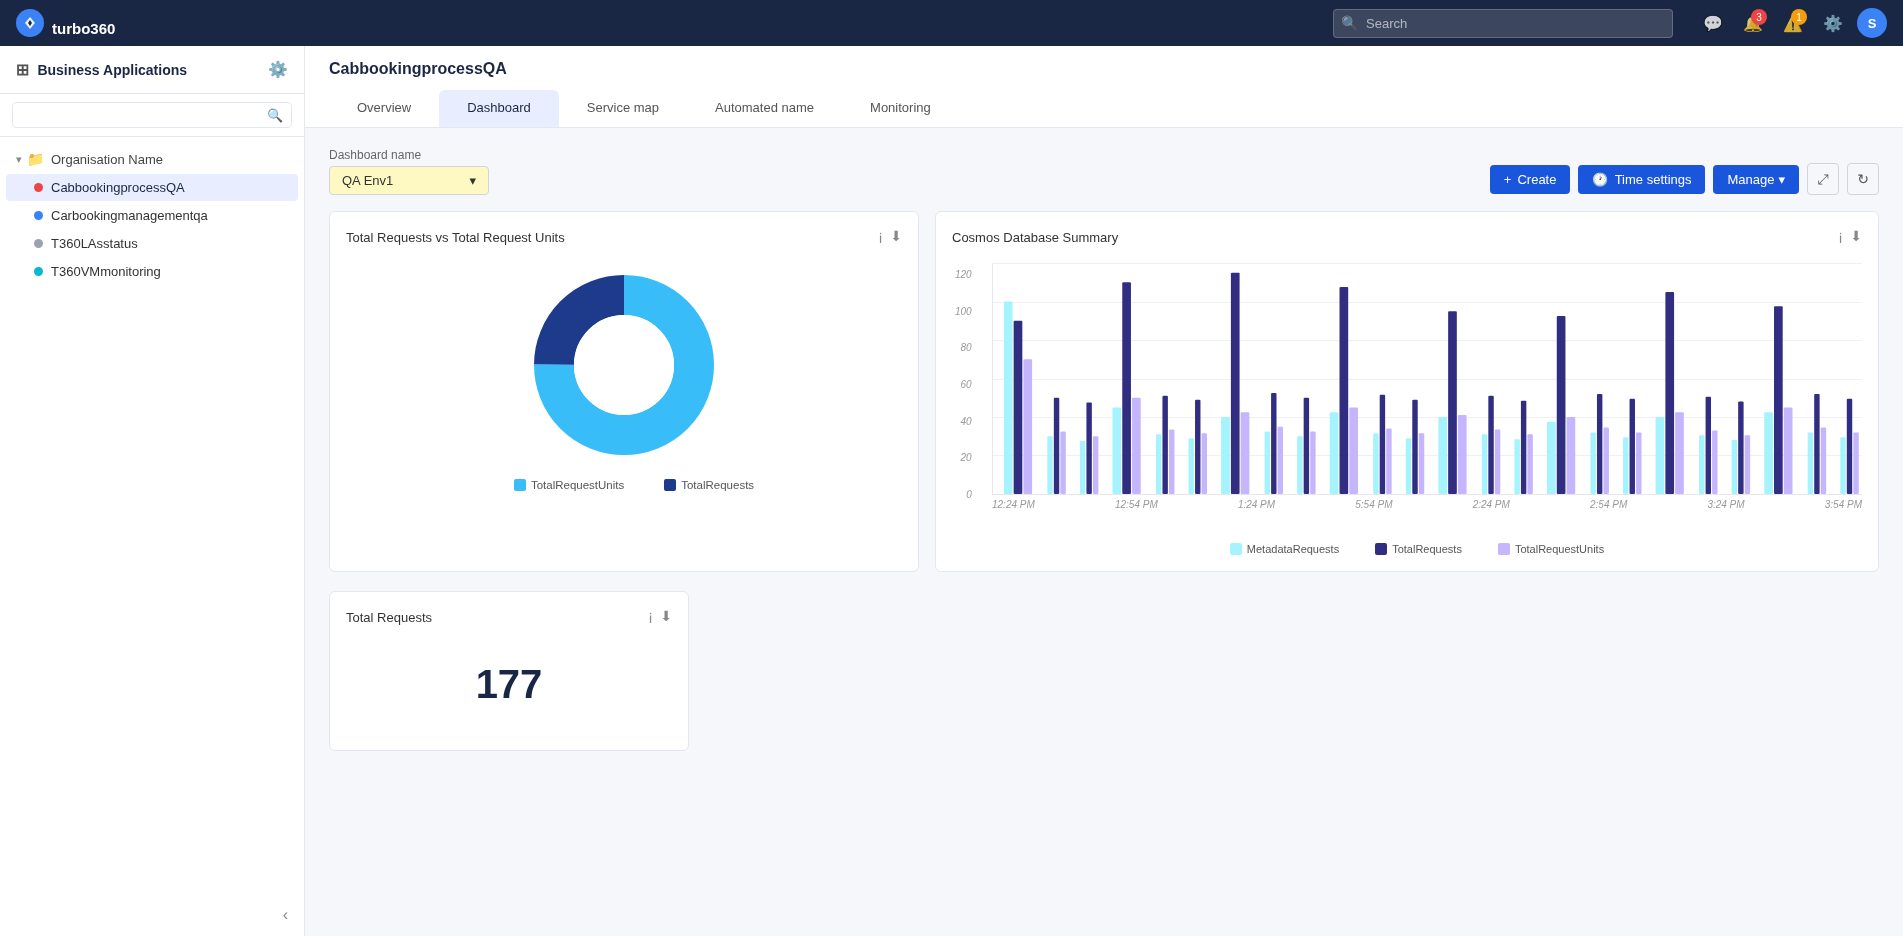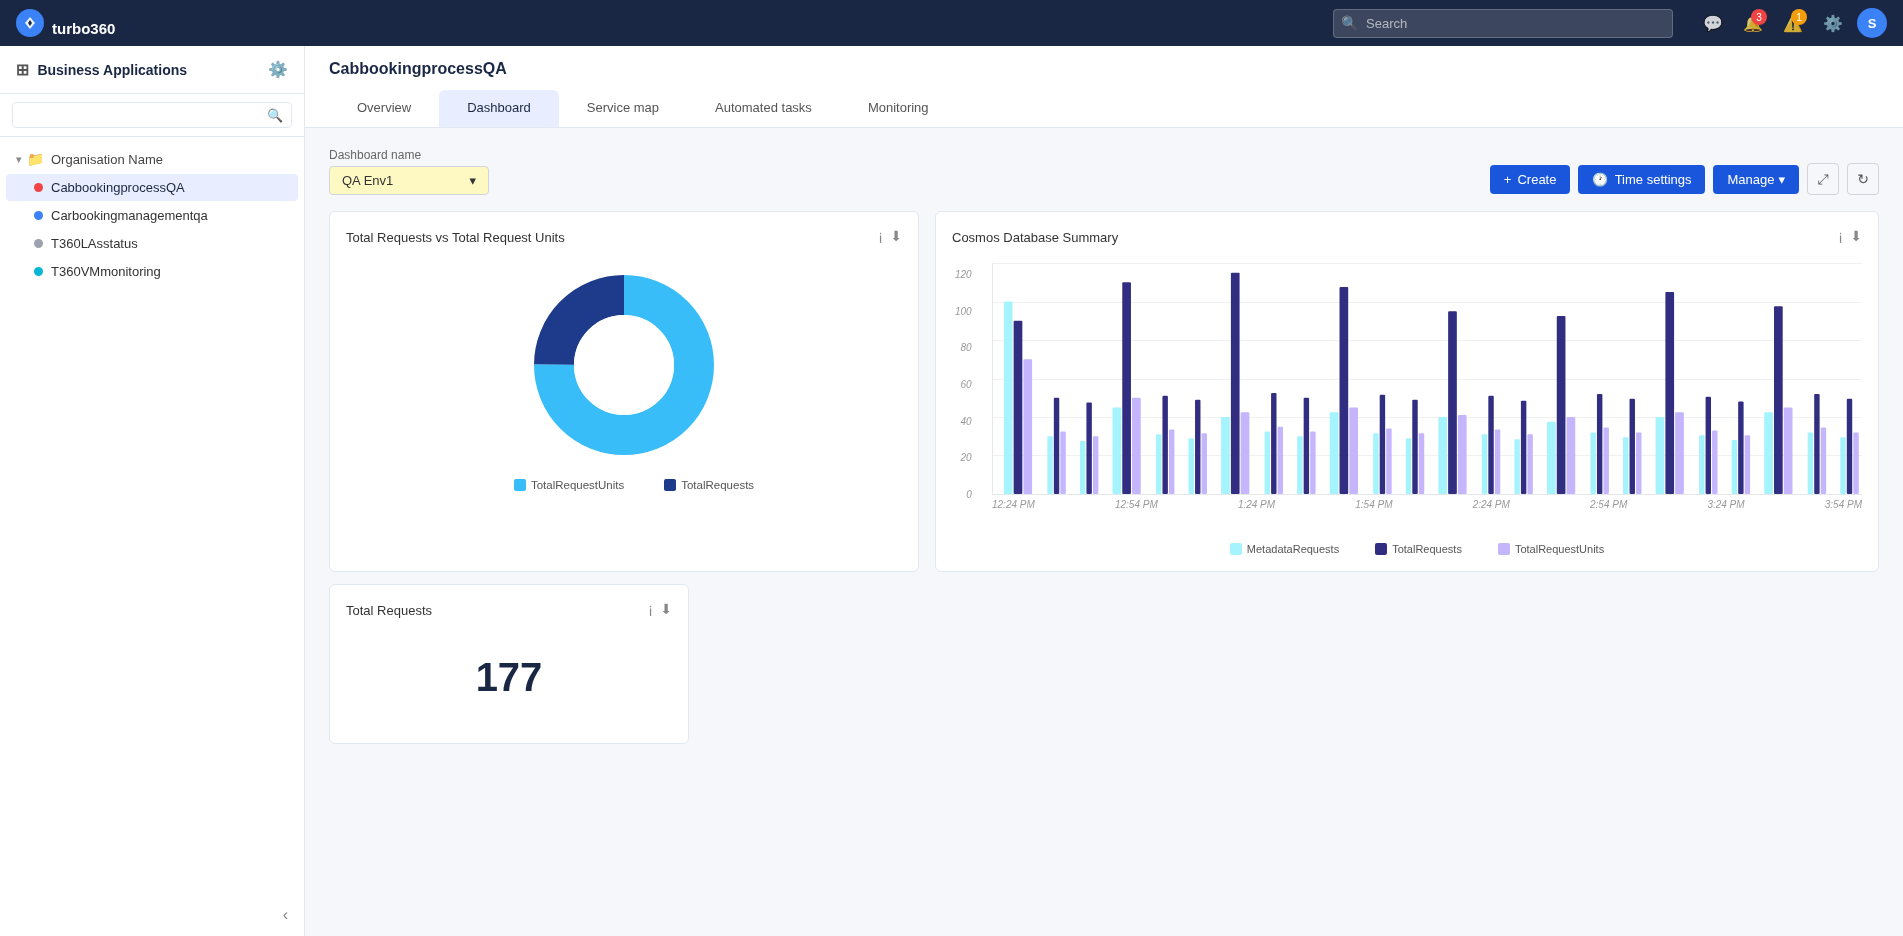--- a/index.html
+++ b/index.html
@@ -220,21 +220,21 @@
       border-radius: 4px; width: 32px; height: 32px;
       display: flex; align-items: center; justify-content: center;
       cursor: pointer; color: #555; font-size: 14px;
     }
 
     
     .charts-row {
       display: grid;
       grid-template-columns: 1fr 1.6fr;
       gap: 16px;
-      margin-bottom: 12px;
+      margin-bottom: 19px;
     }
     .chart-card {
       background: #fff;
       border-radius: 6px;
       border: 1px solid #e2e8f0;
       padding: 16px;
     }
     .chart-card-header {
       display: flex; align-items: center; justify-content: space-between;
       margin-bottom: 8px;
@@ -399,21 +399,21 @@
     </div>
   </aside>
 
   <main class="main">
     <div class="main-header">
       <div class="main-title">CabbookingprocessQA</div>
       <div class="tabs">
         <div class="tab">Overview</div>
         <div class="tab active">Dashboard</div>
         <div class="tab">Service map</div>
-        <div class="tab">Automated tasks</div>
+        <div class="tab">Automated name</div>
         <div class="tab">Monitoring</div>
       </div>
     </div>
 
     <div class="dashboard-content">
 
       <div class="dashboard-toolbar">
         <div class="dashboard-name-section">
           <span class="dashboard-name-label">Dashboard name</span>
           <div class="dashboard-dropdown">
@@ -584,21 +584,21 @@
                 <rect x="762" y="171" width="5" height="69" fill="#c4b5fd" rx="1"></rect>
                 <rect x="780" y="181" width="5" height="59" fill="#a5f3fc" rx="1"></rect>
                 <rect x="786" y="141" width="5" height="99" fill="#312e81" rx="1"></rect>
                 <rect x="792" y="176" width="5" height="64" fill="#c4b5fd" rx="1"></rect>
               </svg>
             </div>
             <div style="display:flex;justify-content:space-between;padding:4px 0 0 0;font-size:10px;color:#999;">
               <span>12:24 PM</span>
                 <span>12:54 PM</span>
                 <span>1:24 PM</span>
-                <span>1:54 PM</span>
+                <span>5:54 PM</span>
               <span>2:24 PM</span>
                 <span>2:54 PM</span>
                 <span>3:24 PM</span>
                 <span>3:54 PM</span>
             </div>
           </div>
           <div class="bar-chart-legend">
             <div class="legend-item">
               <div class="legend-color" style="background:#a5f3fc;"></div>
               <span>MetadataRequests</span>

